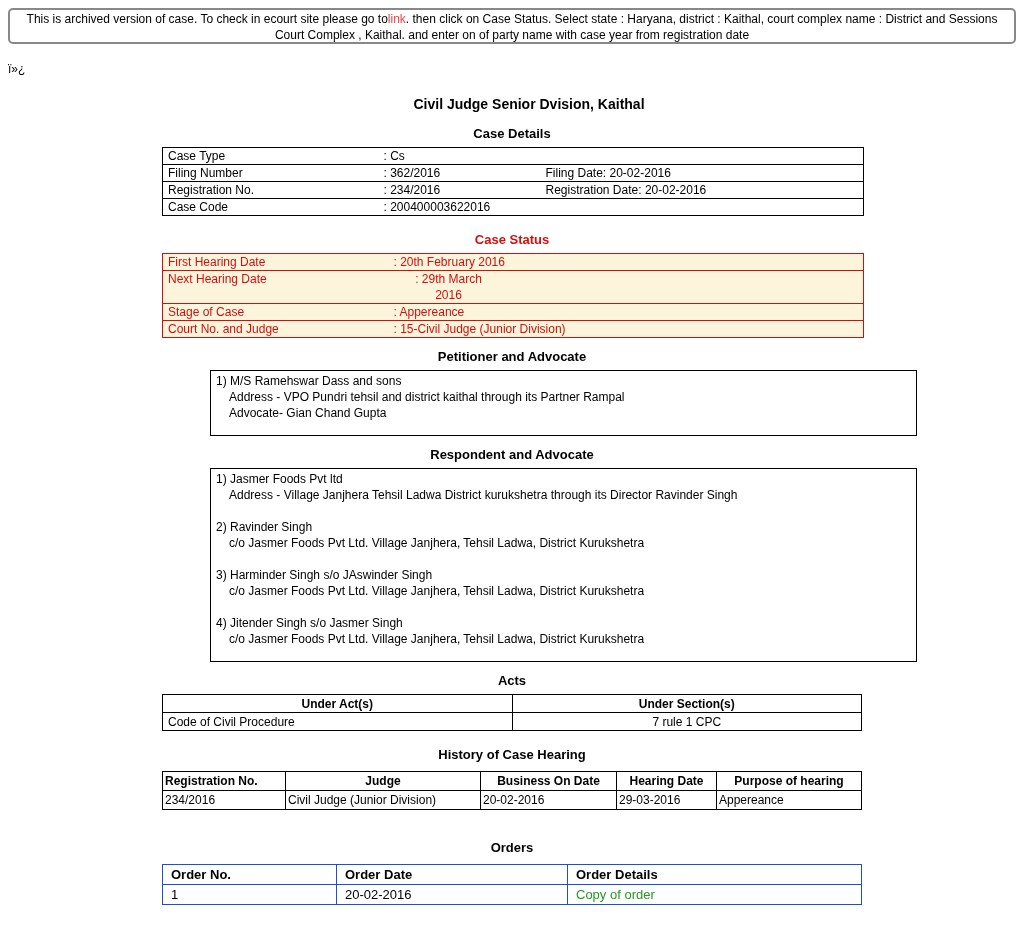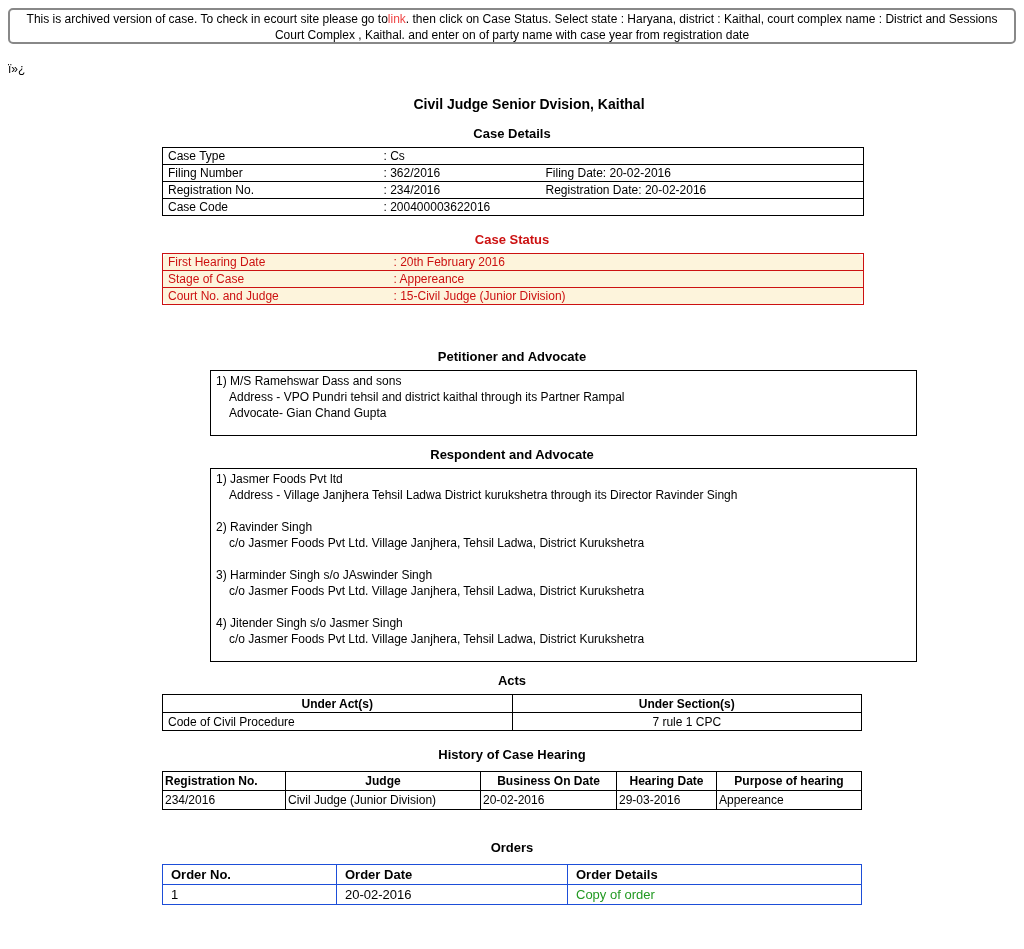--- a/index.html
+++ b/index.html
@@ -18,21 +18,21 @@
   .title {
     position: absolute; left: 0; width: 1024px; top: 96px;
     text-align: center; font-weight: bold; font-size: 14px; padding-left: 34px;
   }
   .section-heading {
     position: absolute; left: 0; width: 1024px; text-align: center;
     font-weight: bold; font-size: 13px;
   }
   .red { color: #cc1111; }
 
-  table { border-collapse: collapse; font-size: 12px; border-radius: 9px; }
+  table { border-collapse: collapse; font-size: 12px; }
   .t-details { position: absolute; left: 162px; top: 147px; width: 702px; border: 1px solid #000; }
   .t-details td { border-top: 1px solid #000; height: 17px; padding: 0 5px; line-height: 15px; }
   .t-details tr:first-child td { border-top: none; }
   .t-details td.c1 { width: 221px; }
   .t-details td.c2 { width: 157px; padding-left: 0; }
 
   .t-status { position: absolute; left: 162px; top: 253px; width: 702px; border: 1px solid #cc1111; background: #fdf4dc; color: #cc1111; }
   .t-status td { border-top: 1px solid #cc1111; padding: 0 5px; line-height: 16px; height: 17px; vertical-align: top; }
   .t-status tr:first-child td { border-top: none; }
   .t-status td.c1 { width: 226px; }
@@ -97,20 +97,27 @@
   </tr>
 </tbody>
   </table>
 
 <div class="section-heading red" style="top:232px;">Case Status</div>
 <table class="t-status">
   <tbody>
       <tr>
     <td class="c1">First Hearing Date</td>
     <td>: 20th February 2016</td>
+  </tr>
+  <tr>
+    <td class="c1" style="height:33px;">Next Hearing Date</td>
+    <td class="next">
+      <span class="next-val">: 29th March</span><br>
+      <span class="next-val">2016</span>
+    </td>
   </tr>
   <tr>
     <td class="c1">Stage of Case</td>
     <td>: Appereance</td>
   </tr>
   <tr>
     <td class="c1">Court No. and Judge</td>
     <td>: 15-Civil Judge (Junior Division)</td>
   </tr>
 </tbody>

